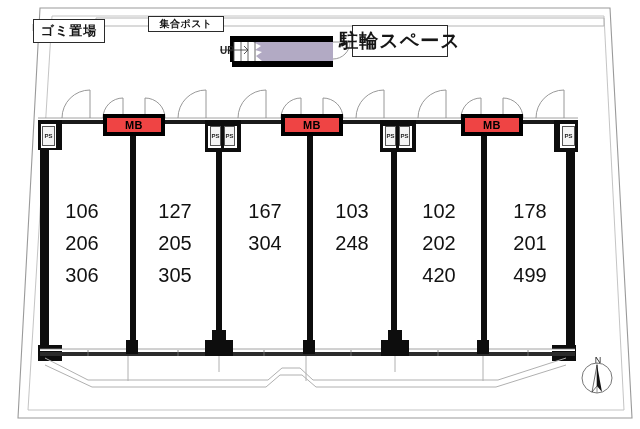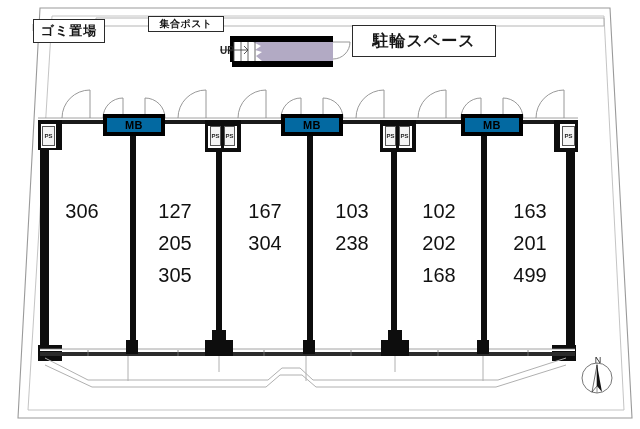--- a/index.html
+++ b/index.html
@@ -17,25 +17,25 @@
     border:1.6px solid #2b2b2b;
     box-sizing:border-box;
     display:flex;align-items:center;justify-content:center;
     font-weight:bold;
     color:#161616;
     letter-spacing:1px;
     white-space:nowrap;
   }
   #lbl-gomi{left:33px;top:19px;width:72px;height:24px;font-size:13px;}
   #lbl-post{left:148px;top:16px;width:76px;height:16px;font-size:10px;letter-spacing:.5px;}
-  #lbl-park{left:352px;top:25px;width:144px;height:32px;font-size:16px;}
+  #lbl-park{left:352px;top:25px;width:96px;height:32px;font-size:19px;}
 
   .mb-box{
     position:absolute;
-    background:#0369a1;
+    background:#ef4444;
     border:4px solid #000000;
     box-sizing:border-box;
     display:flex;align-items:center;justify-content:center;
     font-size:11px;font-weight:bold;color:#000;
     letter-spacing:.5px;
   }
   .ps-box{
     position:absolute;
     background:#f4f4f4;
     border:1px solid #555;
@@ -231,42 +231,44 @@
 <div id="ps-container">
     <div class="ps-box" style="left: 42px; top: 126px; width: 13px; height: 20px;">PS</div>
     <div class="ps-box" style="left: 210px; top: 126px; width: 11px; height: 20px;">PS</div>
     <div class="ps-box" style="left: 224px; top: 126px; width: 11px; height: 20px;">PS</div>
     <div class="ps-box" style="left: 385px; top: 126px; width: 11px; height: 20px;">PS</div>
     <div class="ps-box" style="left: 399px; top: 126px; width: 11px; height: 20px;">PS</div>
     <div class="ps-box" style="left: 562px; top: 126px; width: 13px; height: 20px;">PS</div>
   </div>
 <div id="units-container">
     <div class="unit-nums" style="left: 42px; top: 195px; width: 80px;">
+      <div>106</div>
+      <div>206</div>
       <div>306</div>
     </div>
     <div class="unit-nums" style="left: 135px; top: 195px; width: 80px;">
       <div>127</div>
       <div>205</div>
       <div>305</div>
     </div>
     <div class="unit-nums" style="left: 225px; top: 195px; width: 80px;">
       <div>167</div>
       <div>304</div>
     </div>
     <div class="unit-nums" style="left: 312px; top: 195px; width: 80px;">
       <div>103</div>
-      <div>238</div>
+      <div>248</div>
     </div>
     <div class="unit-nums" style="left: 399px; top: 195px; width: 80px;">
       <div>102</div>
       <div>202</div>
-      <div>168</div>
+      <div>420</div>
     </div>
     <div class="unit-nums" style="left: 490px; top: 195px; width: 80px;">
-      <div>163</div>
+      <div>178</div>
       <div>201</div>
       <div>499</div>
     </div>
   </div>
 
 <div id="compass">
   <div class="n">N</div>
 </div>
 
 </body></html>

